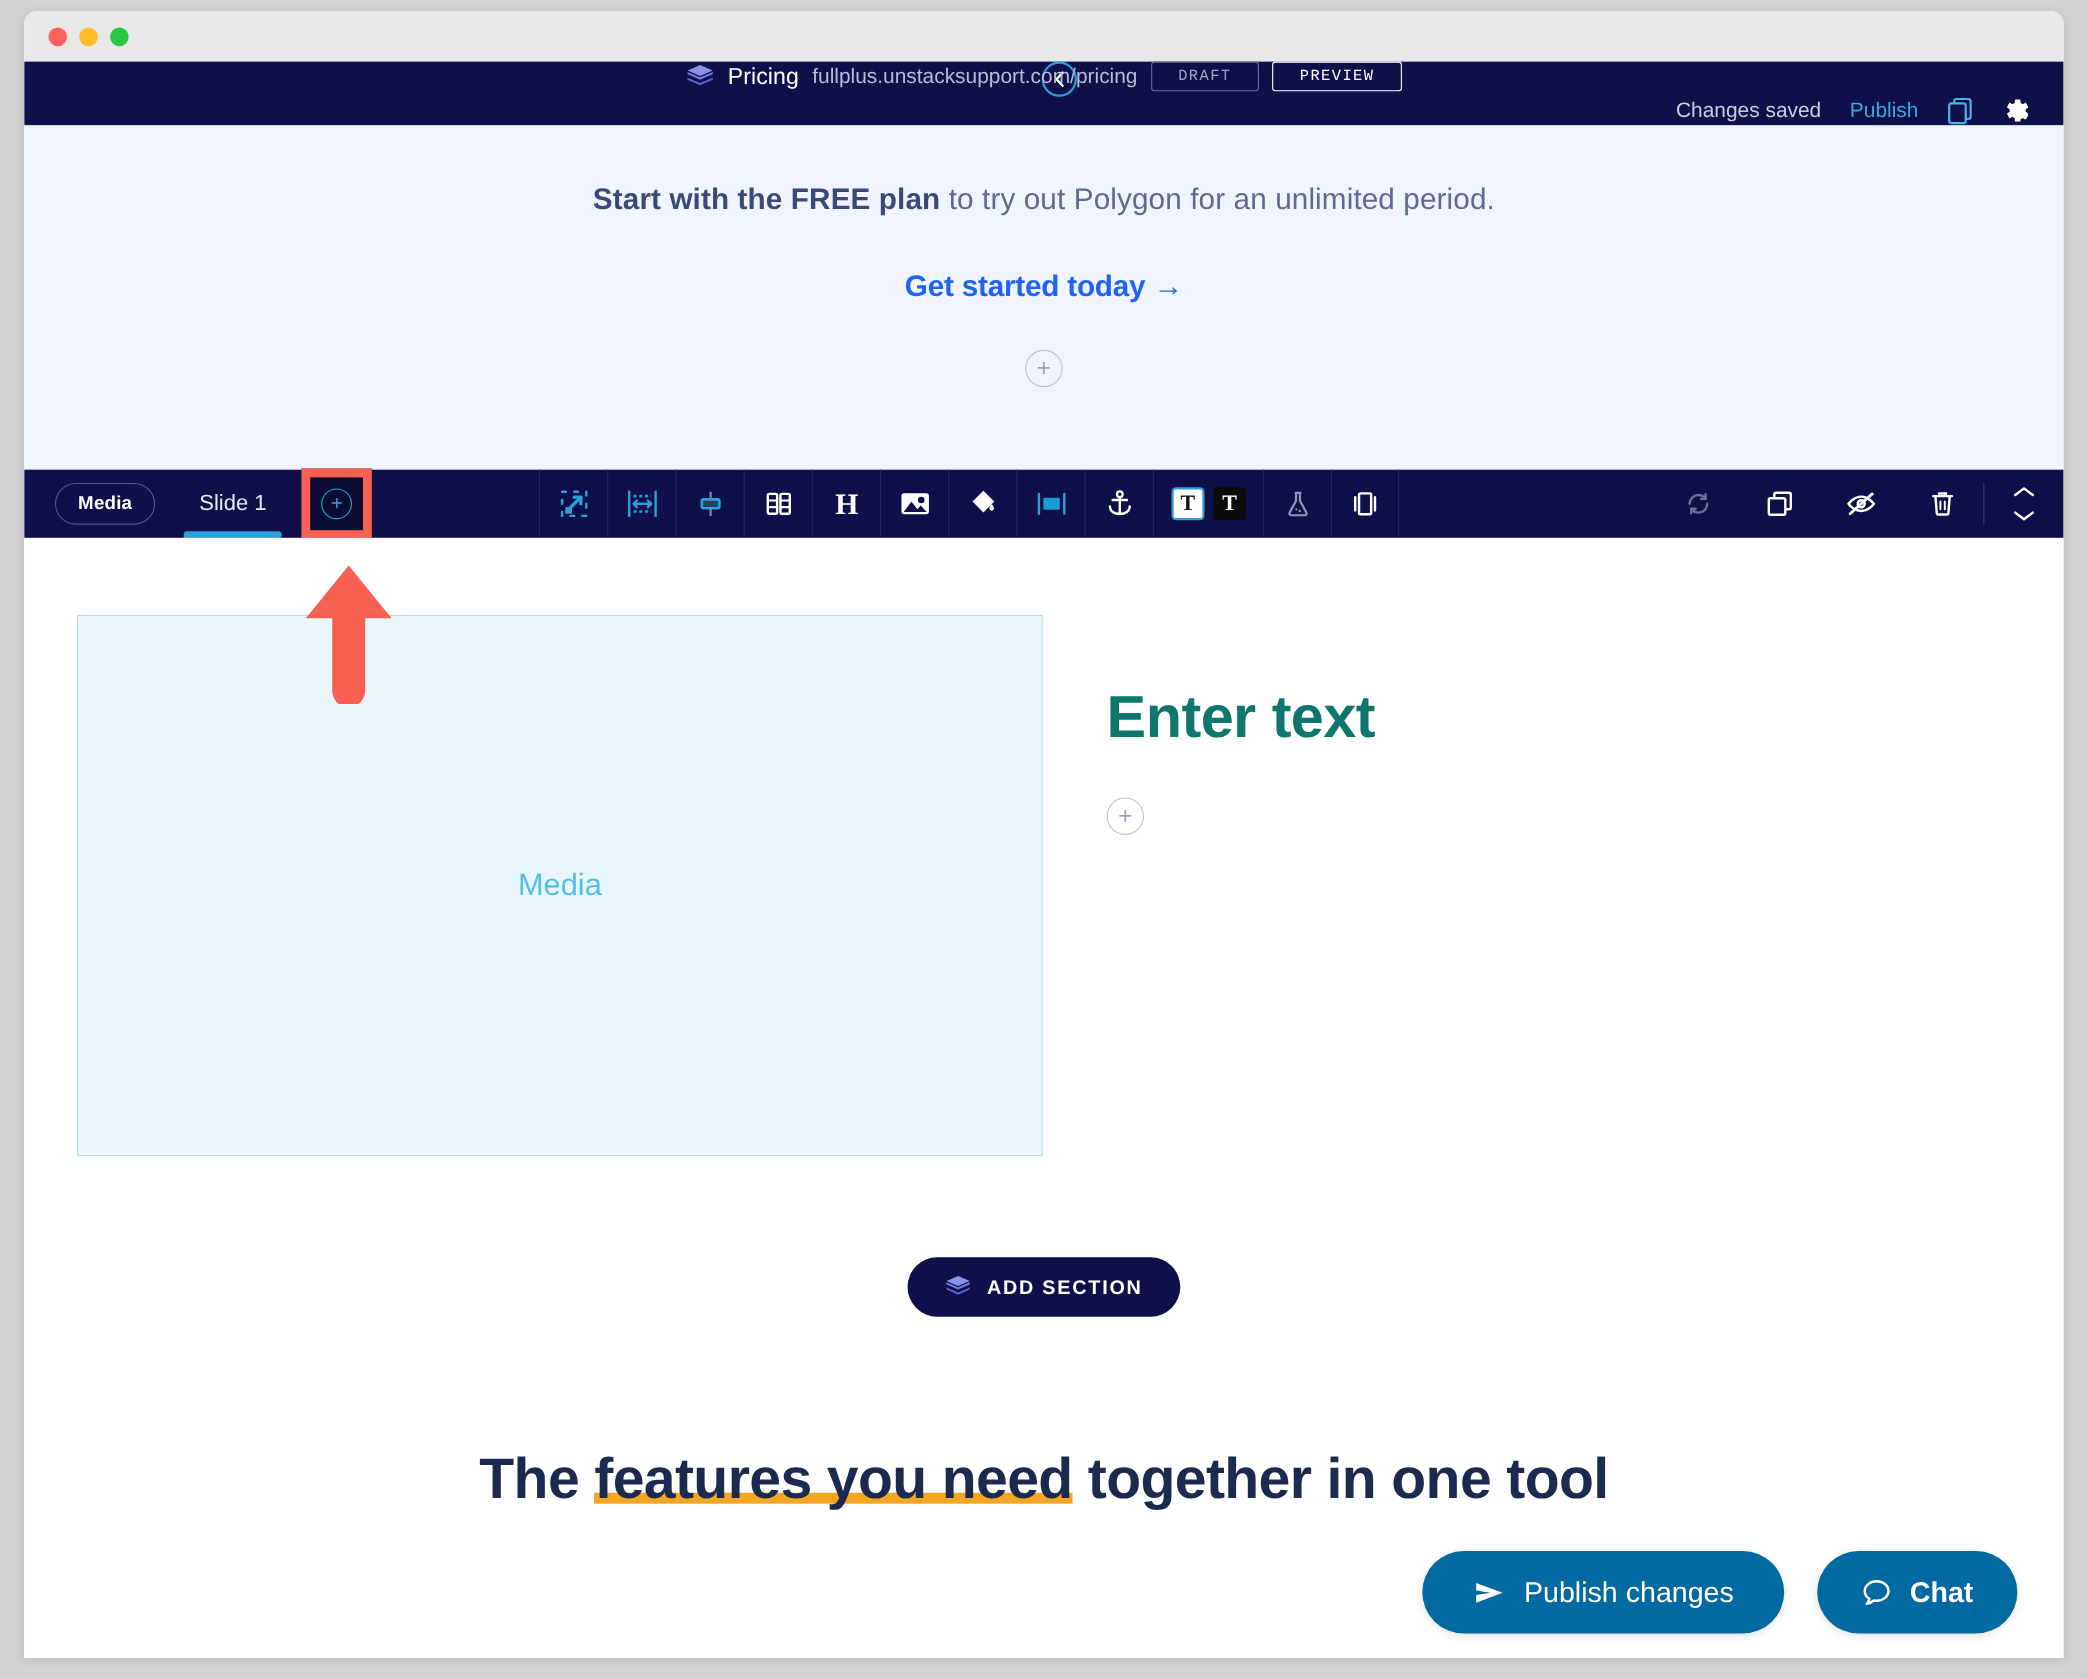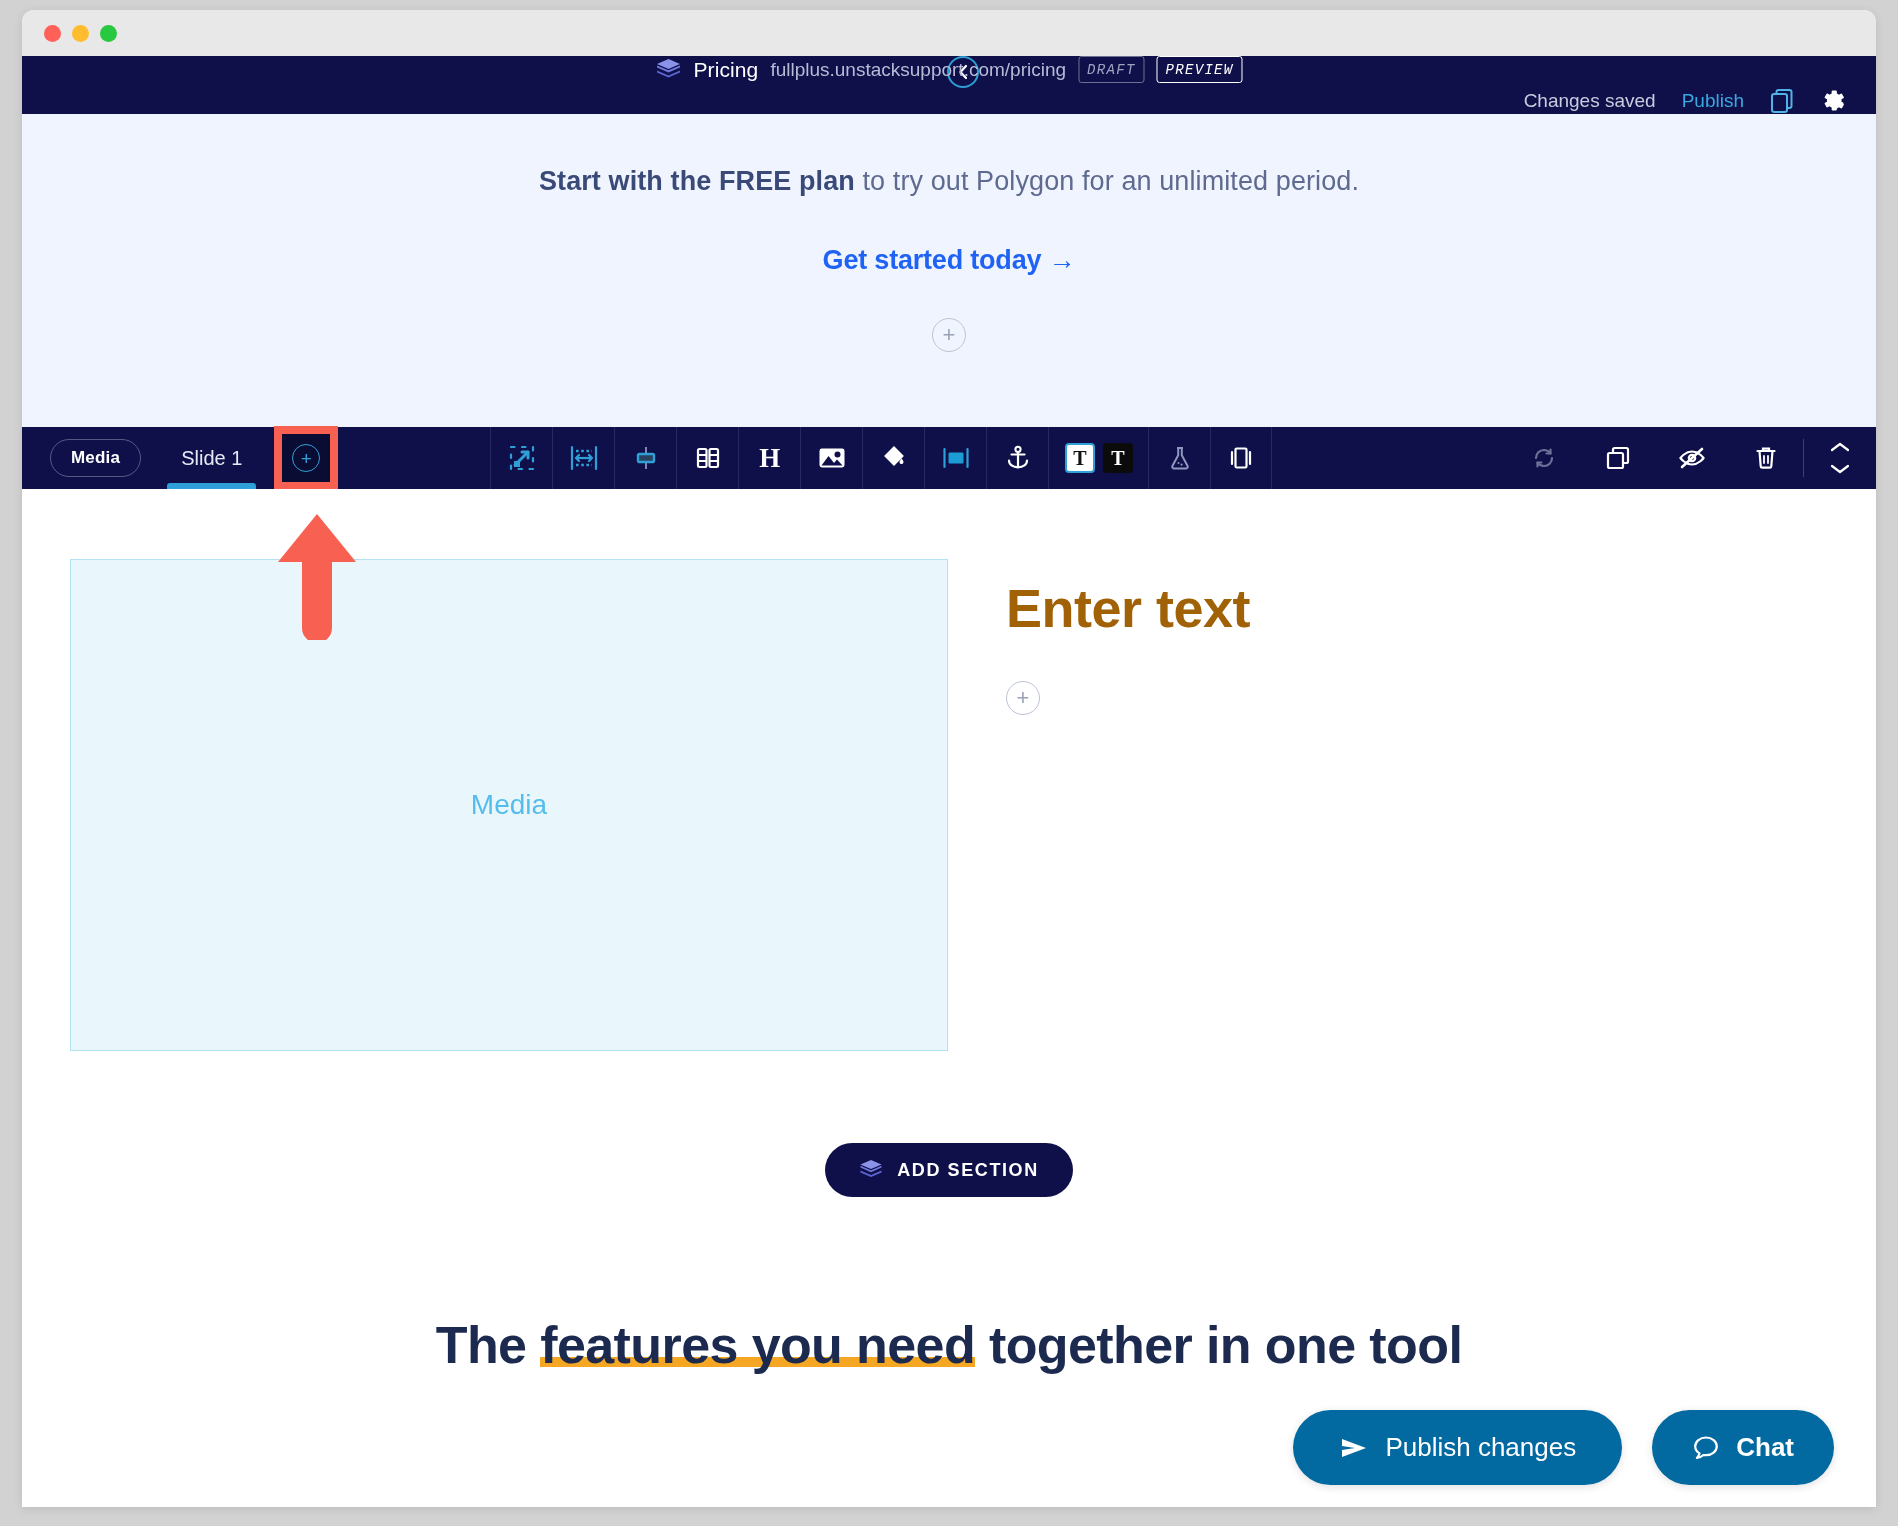--- a/index.html
+++ b/index.html
@@ -59,24 +59,23 @@
     position: absolute;
     left: 50%; transform: translateX(-50%);
     display: flex; align-items: center; gap: 12px;
     white-space: nowrap;
   }
   .layers-glyph { display:block; }
   .doc-title { font-size: 21px; color: #ffffff; letter-spacing: .1px; }
   .doc-url { font-size: 19px; color: #b8bbd6; }
   .tag {
     font-size: 14px; letter-spacing: 1.3px;
-    padding: 5px 8px 4px;
+    padding: 5px 24px 4px;
     border-radius: 3px;
     font-family: "Liberation Mono", monospace;
-    font-style: italic;
   }
   .tag.draft { border: 1.5px solid #6d7193; color: #9fa3c2; }
   .tag.preview { border: 1.5px solid #ffffff; color: #ffffff; }
   .appbar-right {
     margin-left: auto;
     display: flex; align-items: center; gap: 26px;
     padding-right: 30px;
   }
   .saved-txt { font-size: 19px; color: #c9ccdf; }
   .publish-link { font-size: 19px; color: #3aa8e0; cursor: pointer; }
@@ -215,23 +214,24 @@
     border: 1.5px solid #b5e2f2;
     display: flex; align-items: center; justify-content: center;
     color: #55bdeb; font-size: 28px;
     cursor: pointer;
   }
   .text-col {
     margin-left: 58px;
     padding-top: 18px;
   }
   .enter-text {
-    font-size: 54px; font-weight: bold; color: #a16207;
+    font-size: 54px; font-weight: bold; color: #0f766e;
     letter-spacing: -.5px;
     cursor: text;
+    margin-top: 44px;
   }
   .text-col .plus-circle { margin-top: 42px; }
 
   .addsection-wrap {
     display: flex; justify-content: center;
     margin-top: 92px;
   }
   .add-section {
     background: #0f1049;
     color: #fff;

